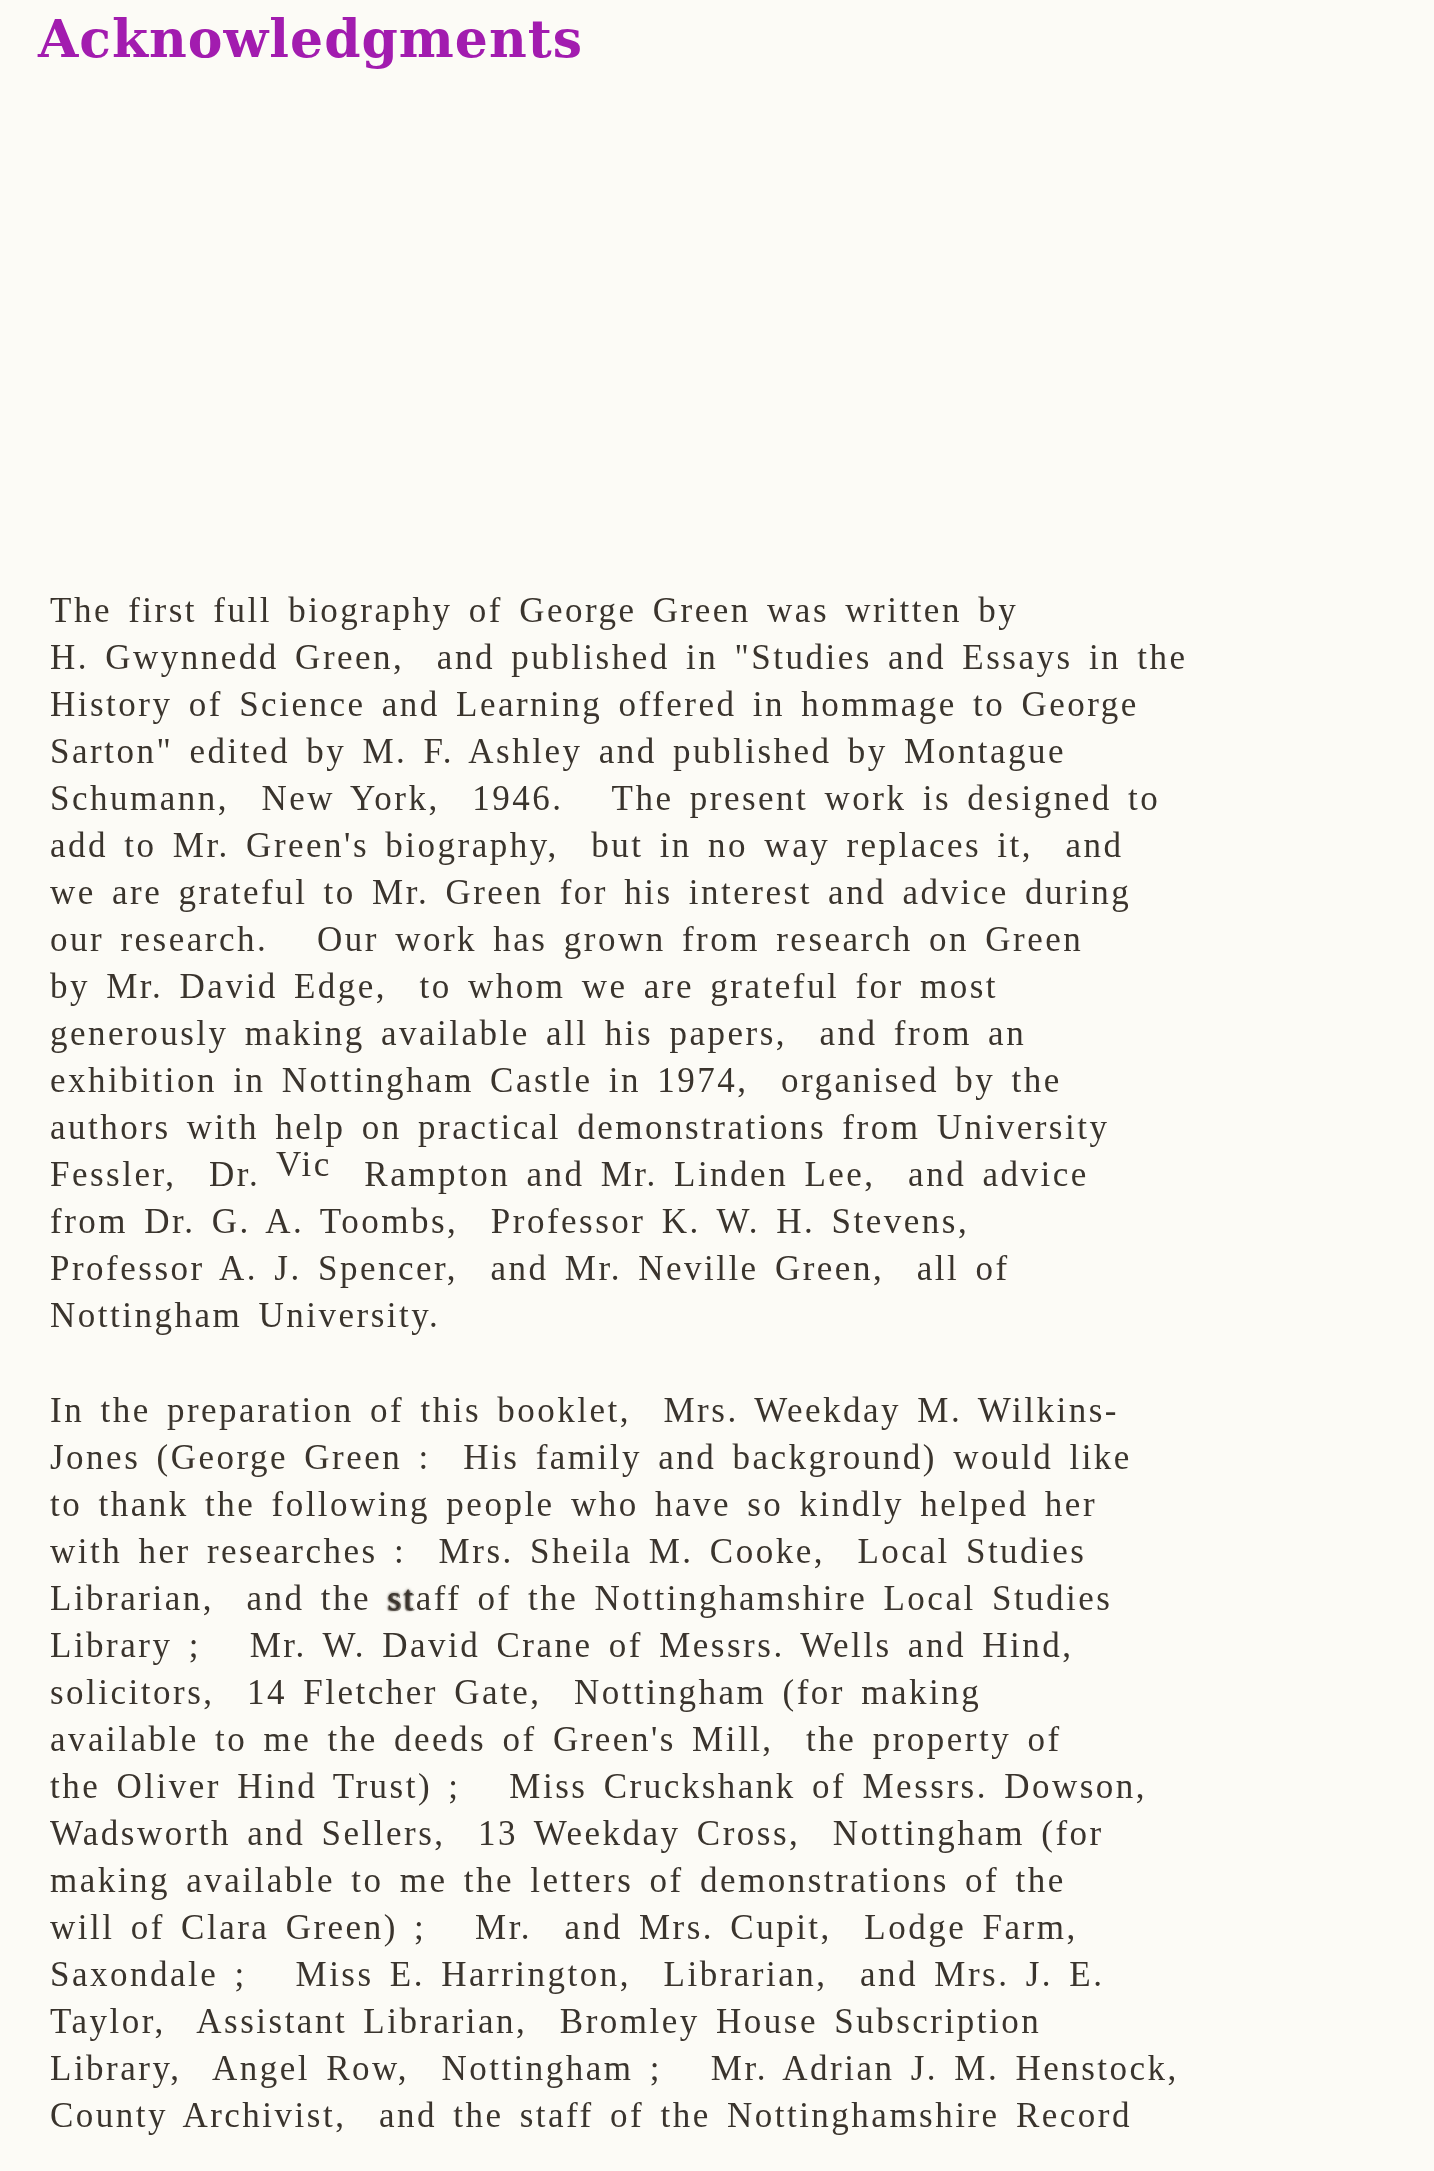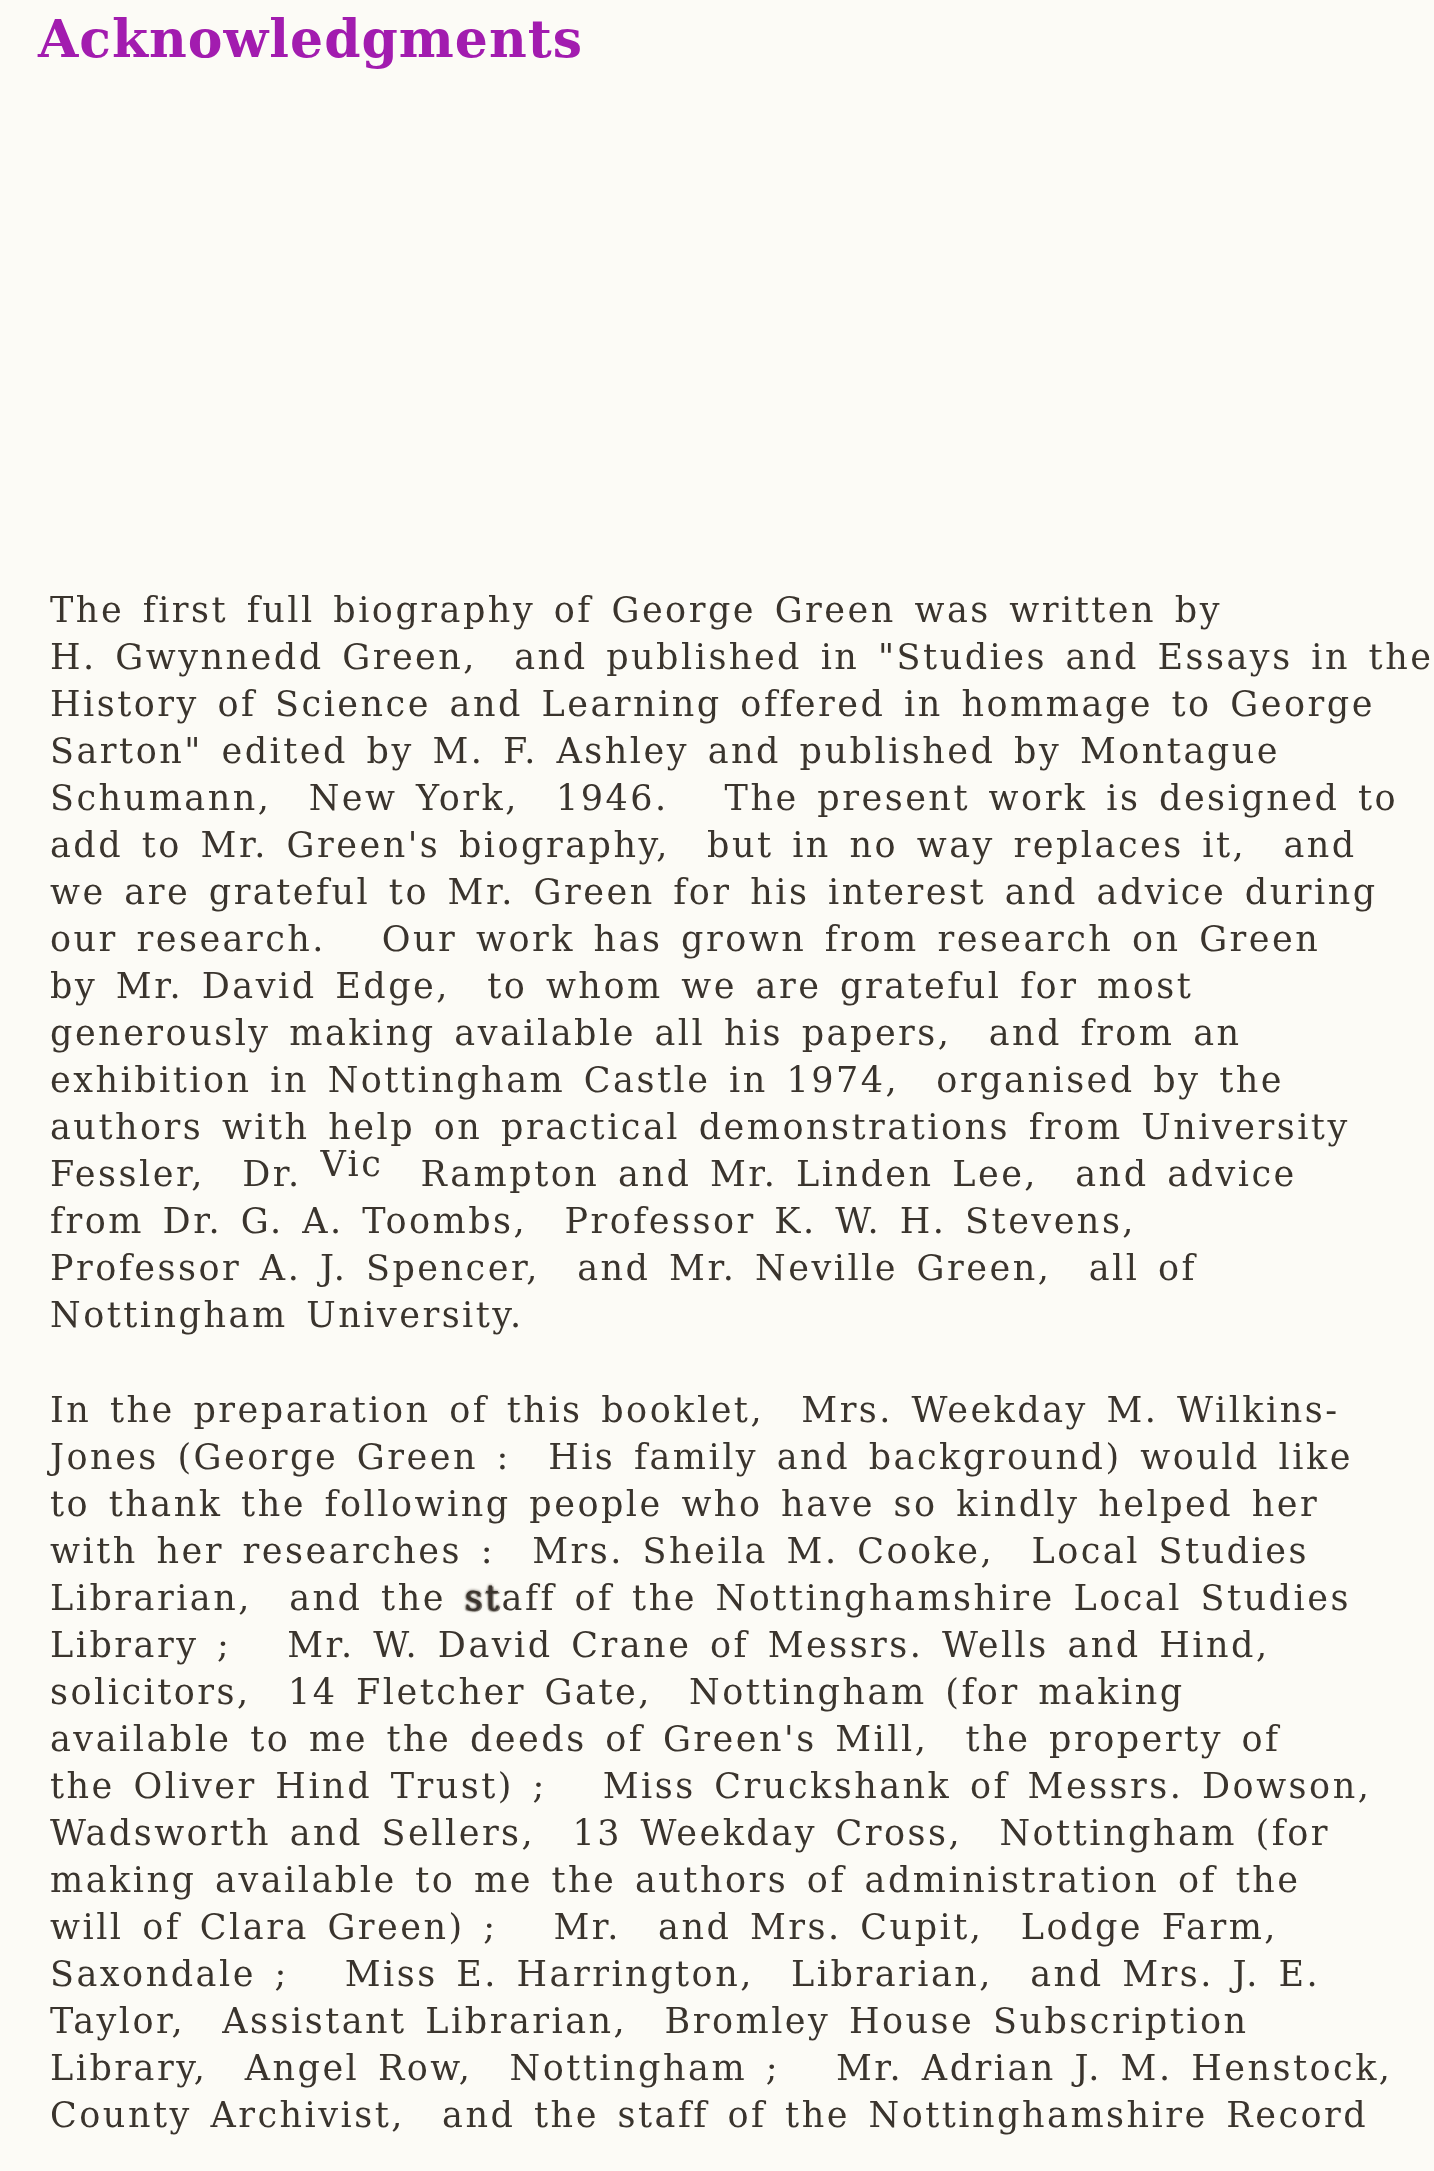--- a/index.html
+++ b/index.html
@@ -35,20 +35,21 @@
     font-size: 35px;
     line-height: 47px;
     letter-spacing: 2.5px;
     word-spacing: 5px;
   }
   .paragraph + .paragraph {
     margin-top: 48px;
   }
   .line {
     white-space: pre;
+    font-family: Liberation Serif, serif;
   }
   
   .raised {
     position: relative;
     top: -10px;
   }
   
   .smudge {
     text-shadow: 0 0 3px rgba(48, 40, 32, 0.95), 1.5px 1px 0 rgba(48, 40, 32, 0.55), -1px 1px 1px rgba(48, 40, 32, 0.45);
   }
@@ -82,21 +83,21 @@
         <div class="line">In the preparation of this booklet,  Mrs. Weekday M. Wilkins-</div>
         <div class="line">Jones (George Green :  His family and background) would like</div>
         <div class="line">to thank the following people who have so kindly helped her</div>
         <div class="line">with her researches :  Mrs. Sheila M. Cooke,  Local Studies</div>
         <div class="line"><span>Librarian,  and the </span><span class="smudge">st</span><span>aff of the Nottinghamshire Local Studies</span></div>
         <div class="line">Library ;   Mr. W. David Crane of Messrs. Wells and Hind,</div>
         <div class="line">solicitors,  14 Fletcher Gate,  Nottingham (for making</div>
         <div class="line">available to me the deeds of Green's Mill,  the property of</div>
         <div class="line">the Oliver Hind Trust) ;   Miss Cruckshank of Messrs. Dowson,</div>
         <div class="line">Wadsworth and Sellers,  13 Weekday Cross,  Nottingham (for</div>
-        <div class="line">making available to me the authors of administration of the</div>
+        <div class="line">making available to me the letters of demonstrations of the</div>
         <div class="line">will of Clara Green) ;   Mr.  and Mrs. Cupit,  Lodge Farm,</div>
         <div class="line">Saxondale ;   Miss E. Harrington,  Librarian,  and Mrs. J. E.</div>
         <div class="line">Taylor,  Assistant Librarian,  Bromley House Subscription</div>
         <div class="line">Library,  Angel Row,  Nottingham ;   Mr. Adrian J. M. Henstock,</div>
         <div class="line">County Archivist,  and the staff of the Nottinghamshire Record</div>
       </div>
   </div>
 </div>
 
 </body></html>

